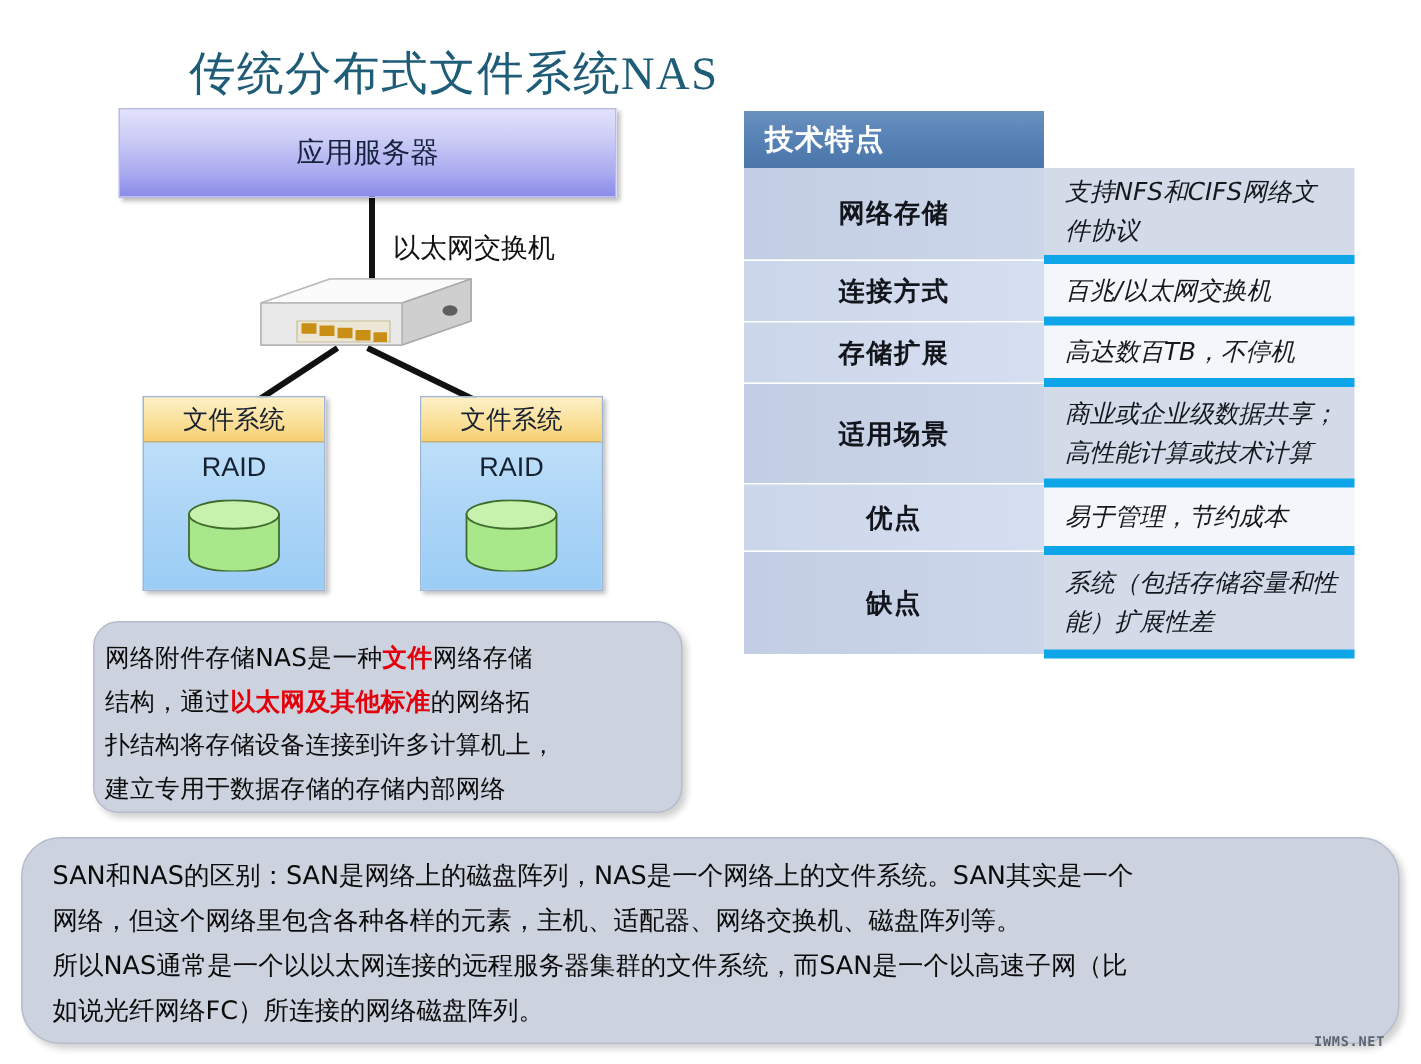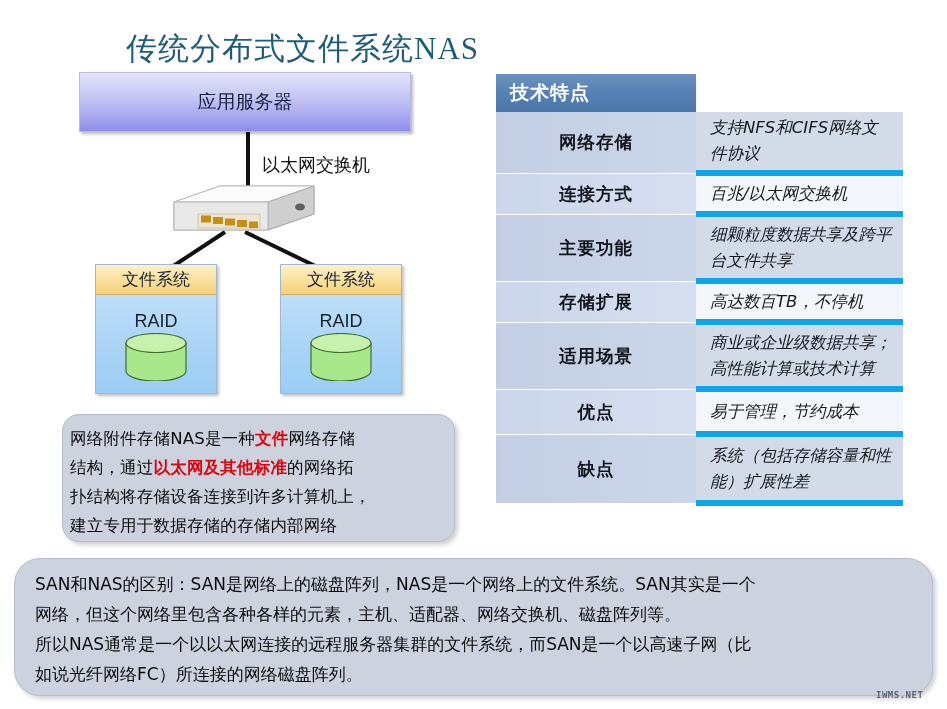--- a/index.html
+++ b/index.html
@@ -61,21 +61,21 @@
   .fsbox.right{left:280px;top:264px;}
   .fs-head{
     height:29px;
     background:linear-gradient(to bottom,#fdf0c8 0%,#fbe09a 55%,#f6cf74 100%);
     border-bottom:1px solid #c9ae6c;
     display:flex;align-items:center;justify-content:center;
   }
   .fs-head span{font-size:17px;color:#16202f;font-family:"DejaVu Sans","Liberation Sans",sans-serif;}
   .fs-raid{
     text-align:center;font-size:18px;color:#16202f;
-    margin-top:16px;
+    margin-top:6px;
     font-family:"Liberation Sans","DejaVu Sans",sans-serif;
   }
   .cyl{position:absolute;left:50%;margin-left:-33px;top:68px;width:66px;height:48px;}
 
   
   .callout{
     position:absolute;left:62px;top:414px;width:393px;height:128px;
     background:#ccd2de;
     border:1px solid #b6bccb;
     border-radius:17px;
@@ -230,24 +230,20 @@
       <td class="thead-blank"></td>
     </tr>
     <tr class="odd">
       <td class="k" style="height:40px">网络存储</td>
       <td class="v">支持NFS和CIFS网络文件协议</td>
     </tr>
     <tr class="even">
       <td class="k" style="height:40px">连接方式</td>
       <td class="v">百兆/以太网交换机</td>
     </tr>
-    <tr class="odd">
-      <td class="k" style="height:66px">主要功能</td>
-      <td class="v">细颗粒度数据共享及跨平台文件共享</td>
-    </tr>
     <tr class="even">
       <td class="k" style="height:40px">存储扩展</td>
       <td class="v">高达数百TB，不停机</td>
     </tr>
     <tr class="odd">
       <td class="k" style="height:66px">适用场景</td>
       <td class="v">商业或企业级数据共享；高性能计算或技术计算</td>
     </tr>
     <tr class="even">
       <td class="k" style="height:44px">优点</td>

